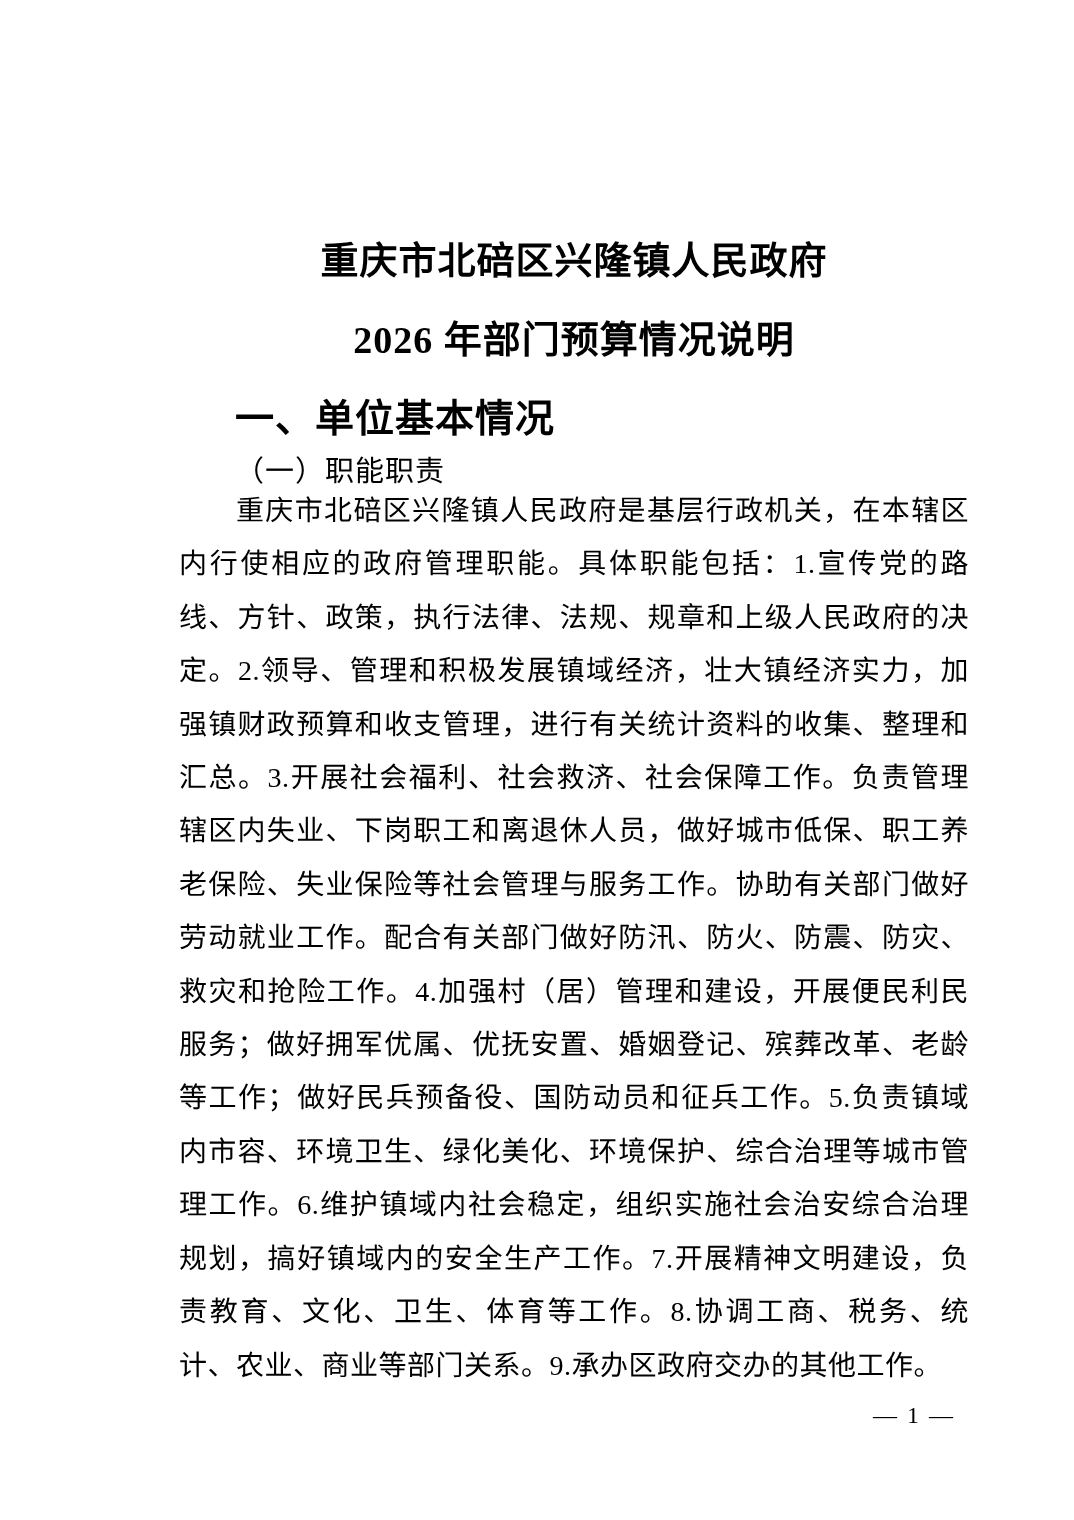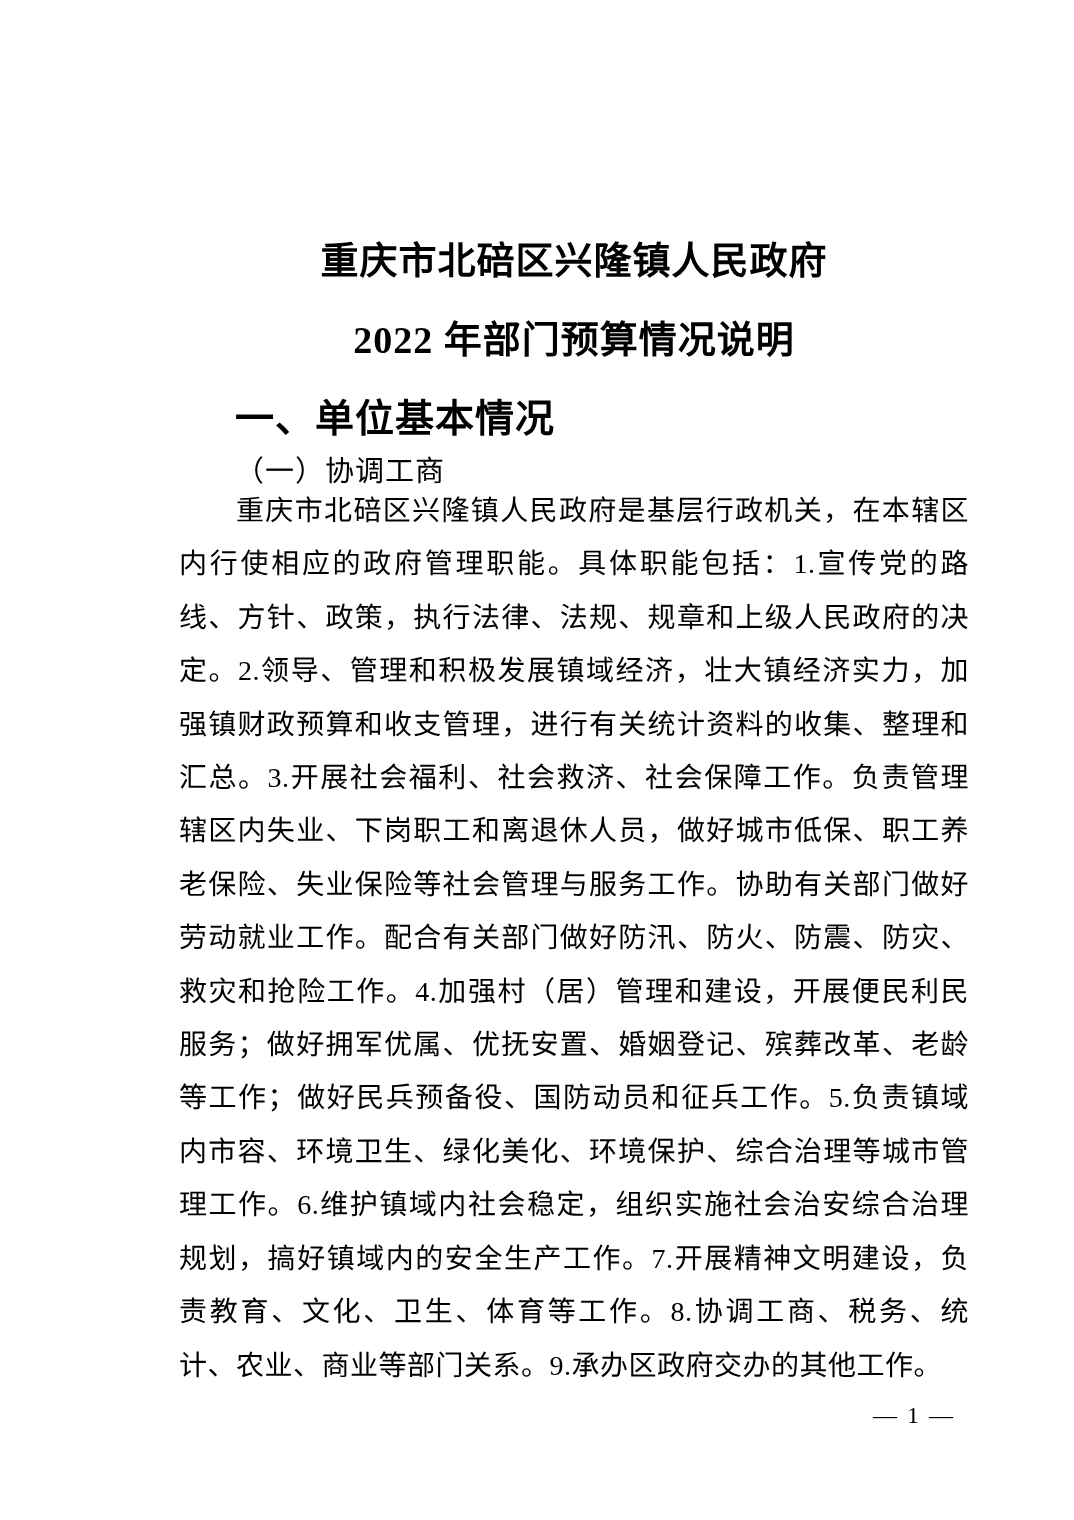--- a/index.html
+++ b/index.html
@@ -78,24 +78,24 @@
     white-space: nowrap;
   }
 </style>
 </head>
 <body>
 
 <div class="page">
 
   <div class="title-block">
     <div class="title-line">重庆市北碚区兴隆镇人民政府</div>
-    <div class="title-line">2022 年部门预算情况说明</div>
+    <div class="title-line">2026 年部门预算情况说明</div>
   </div>
 
   <div class="section-heading">一、单位基本情况</div>
 
-  <div class="subsection-heading">（一）协调工商</div>
+  <div class="subsection-heading">（一）职能职责</div>
 
   <div class="body-paragraph">重庆市北碚区兴隆镇人民政府是基层行政机关，在本辖区内行使相应的政府管理职能。具体职能包括：1.宣传党的路线、方针、政策，执行法律、法规、规章和上级人民政府的决定。2.领导、管理和积极发展镇域经济，壮大镇经济实力，加强镇财政预算和收支管理，进行有关统计资料的收集、整理和汇总。3.开展社会福利、社会救济、社会保障工作。负责管理辖区内失业、下岗职工和离退休人员，做好城市低保、职工养老保险、失业保险等社会管理与服务工作。协助有关部门做好劳动就业工作。配合有关部门做好防汛、防火、防震、防灾、救灾和抢险工作。4.加强村（居）管理和建设，开展便民利民服务；做好拥军优属、优抚安置、婚姻登记、殡葬改革、老龄等工作；做好民兵预备役、国防动员和征兵工作。5.负责镇域内市容、环境卫生、绿化美化、环境保护、综合治理等城市管理工作。6.维护镇域内社会稳定，组织实施社会治安综合治理规划，搞好镇域内的安全生产工作。7.开展精神文明建设，负责教育、文化、卫生、体育等工作。8.协调工商、税务、统计、农业、商业等部门关系。9.承办区政府交办的其他工作。</div>
 
   <div class="page-footer">— 1 —</div>
 
 </div>
 
 </body></html>

